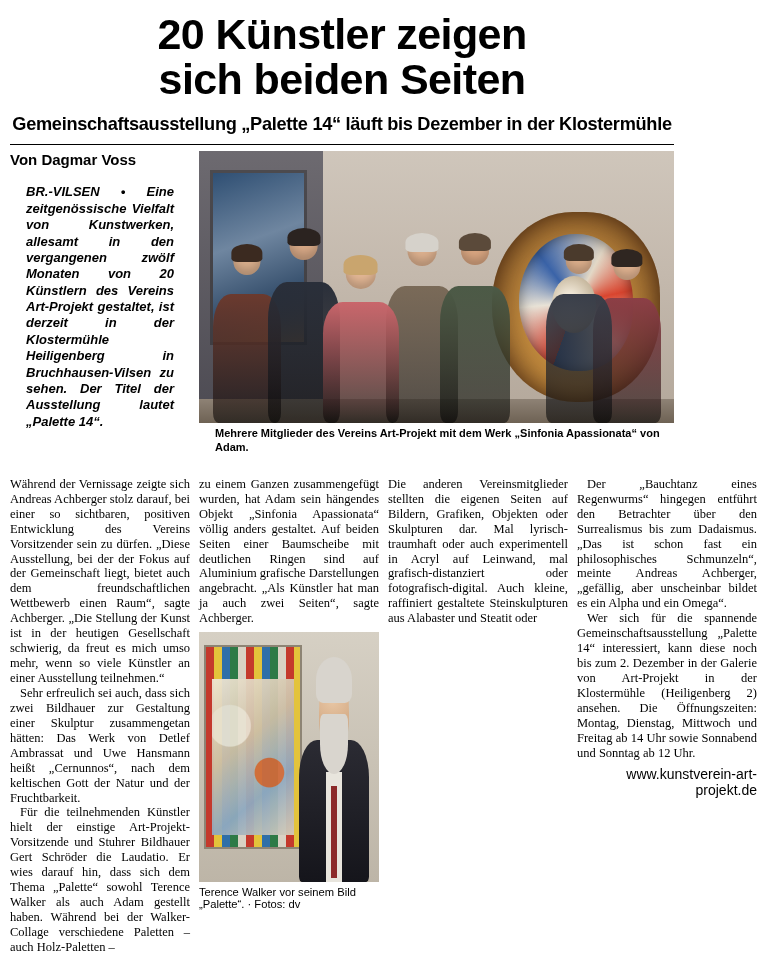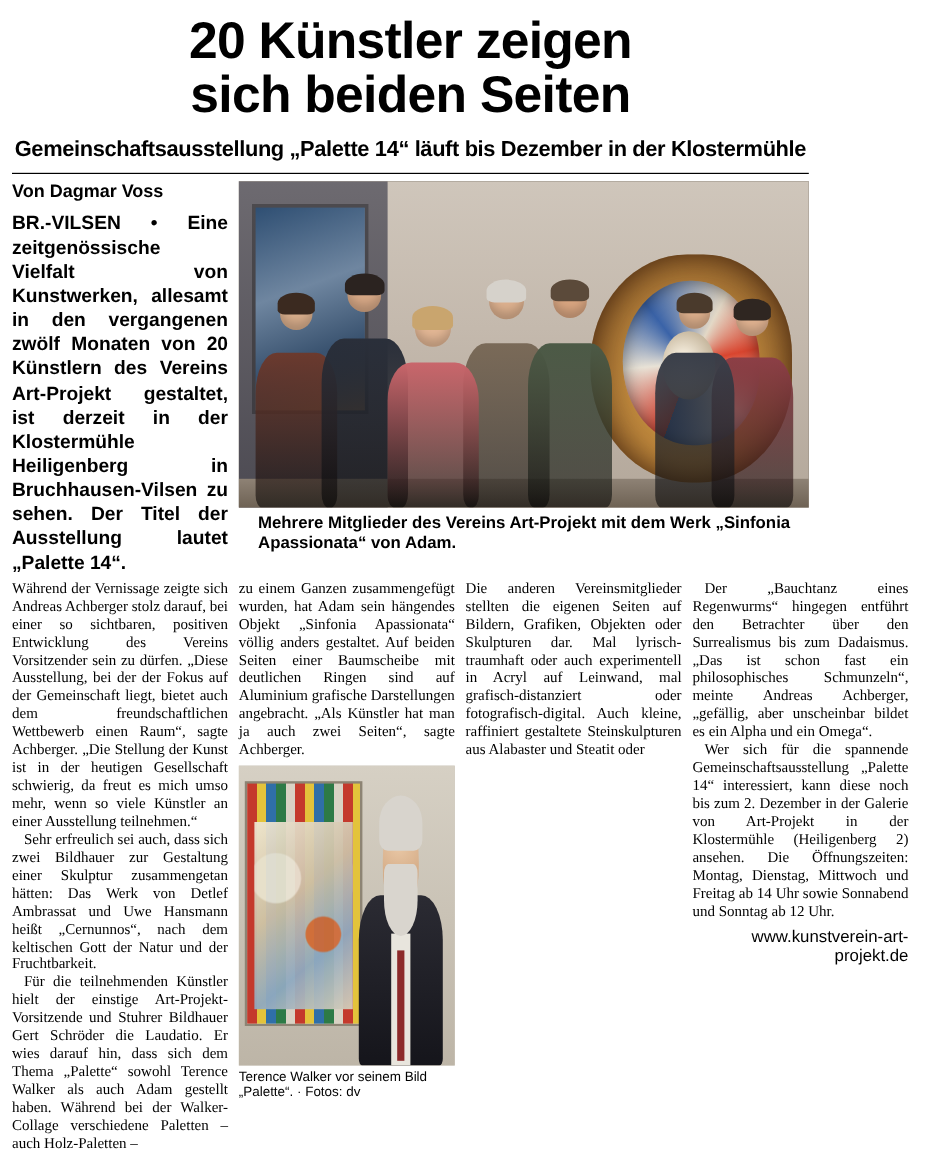--- a/index.html
+++ b/index.html
@@ -56,40 +56,41 @@
   }
   .byline {
     font-family: "Liberation Sans", sans-serif;
     font-weight: bold;
     font-size: 15px;
     margin: 0 0 9px 0;
   }
   .lead {
     font-family: "Liberation Sans", sans-serif;
     font-weight: bold;
-    font-size: 16px;
+    font-size: 13px;
     line-height: 1.26;
     text-align: justify;
-    margin: 0;
+    margin: 16px;
     hyphens: auto;
+    font-style: italic;
   }
   .photo-wrap {
     flex: 1 1 auto;
   }
   .photo-main {
     width: 100%;
     height: 272px;
     position: relative;
     overflow: hidden;
     background: #6d6358;
   }
   .caption {
     font-family: "Liberation Sans", sans-serif;
     font-weight: bold;
-    font-size: 14px;
+    font-size: 11px;
     margin-top: 4px;
     line-height: 1.2;
     padding-left: 16px;
   }
   
   .wall {
     position: absolute; inset: 0;
     background: linear-gradient(180deg,#cfc6bb 0%, #c4b9ad 45%, #b3a79a 100%);
   }
   .wall:before {
@@ -140,21 +141,21 @@
   }
   .sc-core {
     position: absolute; left: 36%; top: 34%; width: 26%; height: 30%;
     background: radial-gradient(circle at 40% 40%, #fdf6e8, #b9a88c 70%, #6c5a3f 100%);
     border-radius: 50%;
   }
   
   .body-cols {
     display: flex;
     gap: 9px;
-    margin-top: 3px;
+    margin-top: 23px;
   }
   .col {
     width: 180px;
     flex: 0 0 180px;
   }
   .col p {
     font-family: "Liberation Serif", serif;
     font-size: 12.5px;
     line-height: 1.195;
     text-align: justify;

